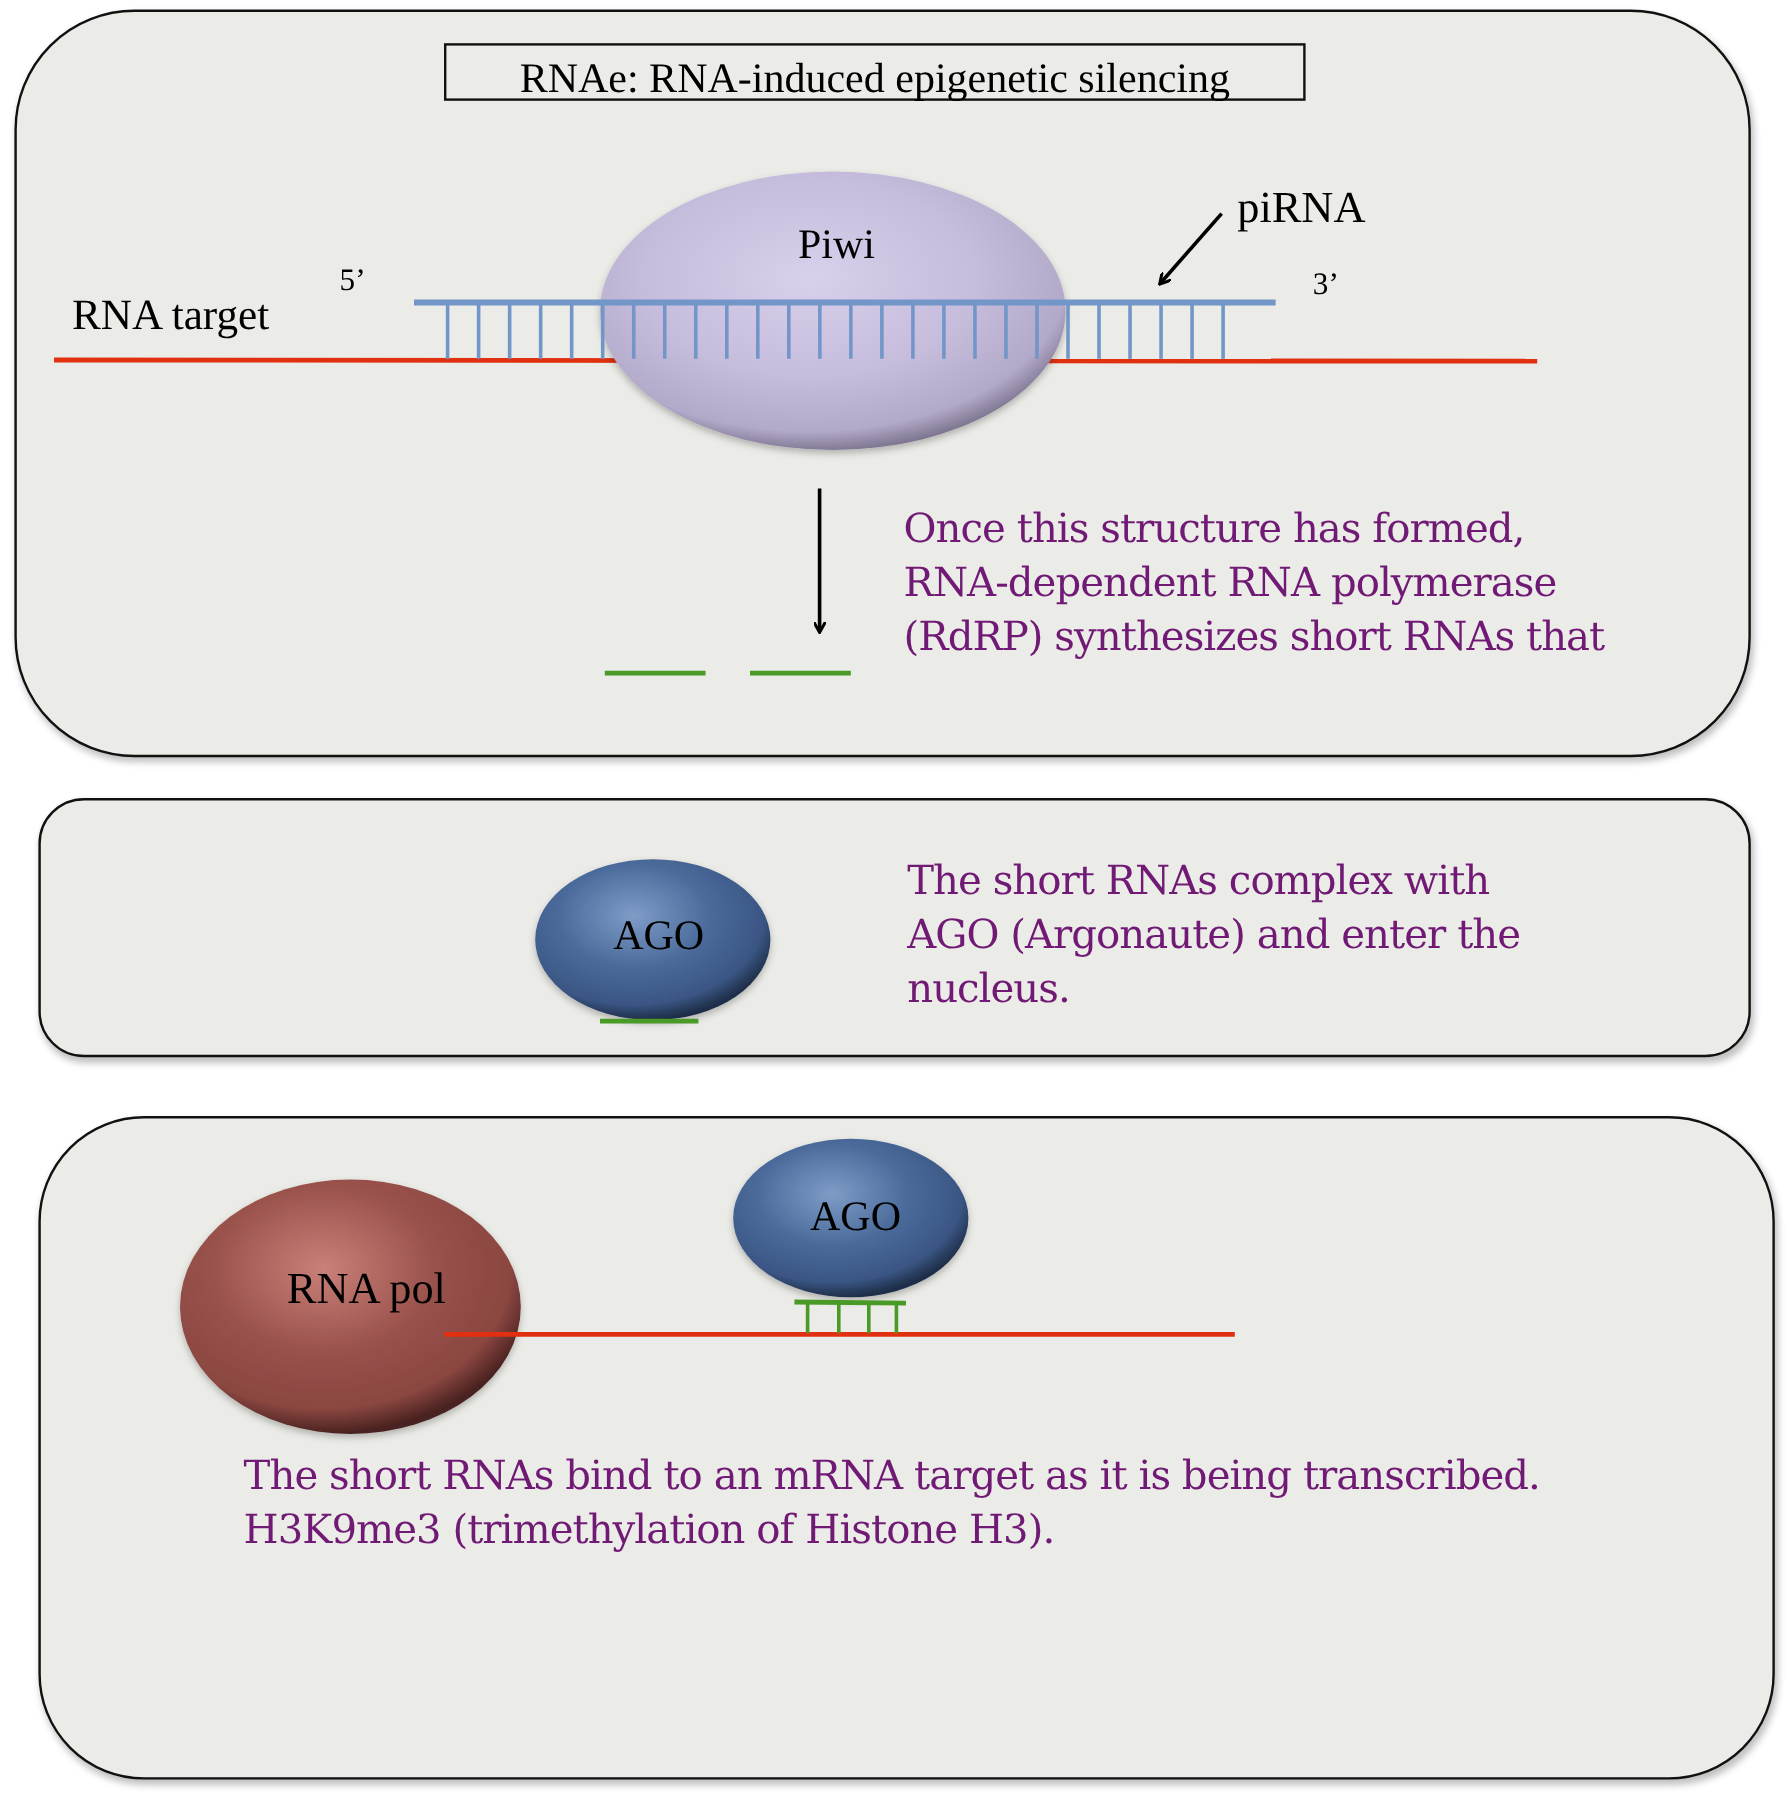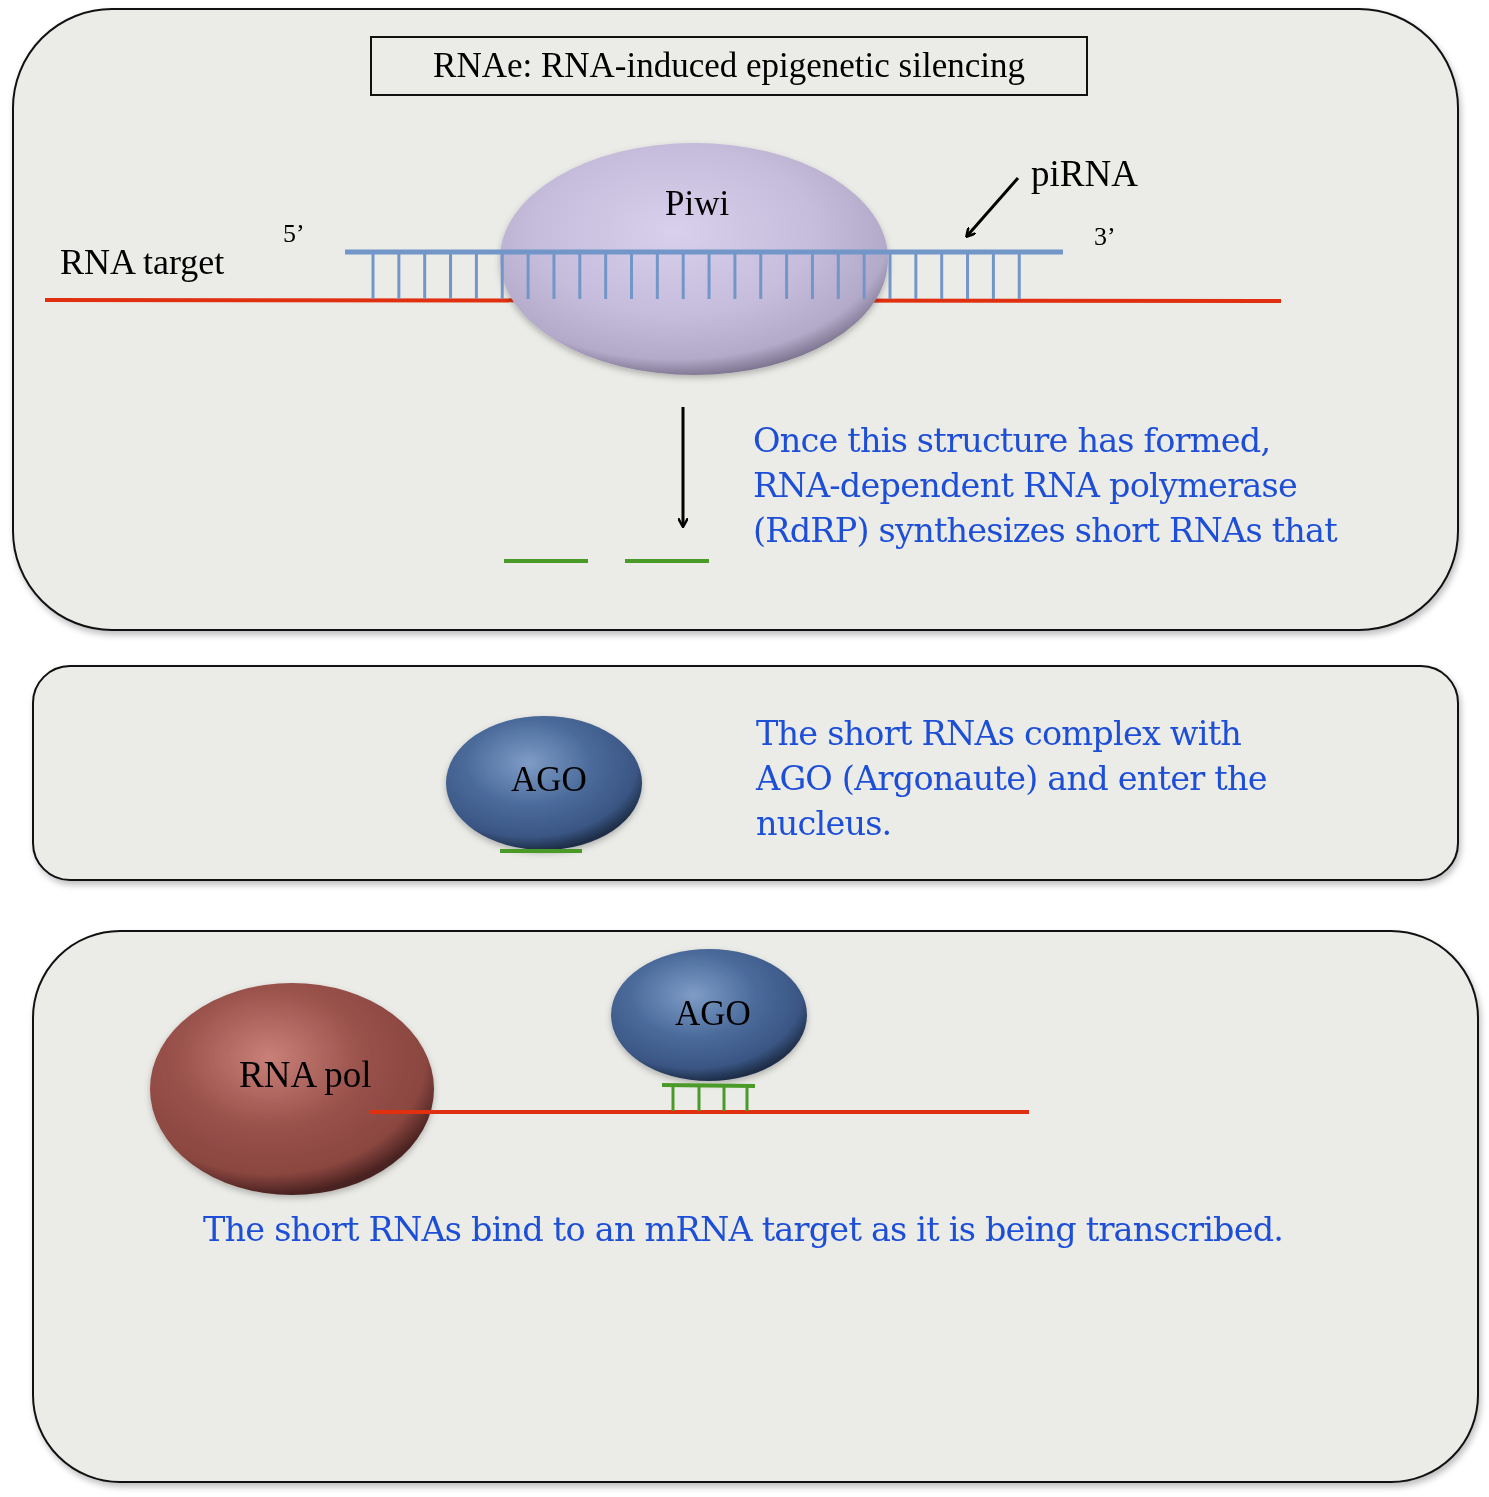--- a/index.html
+++ b/index.html
@@ -5,29 +5,29 @@
   html, body { margin: 0; padding: 0; background: #ffffff; }
   body { width: 1489px; height: 1497px; position: relative; overflow: hidden;
          font-family: "Liberation Serif", "DejaVu Serif", serif; color: #000; }
   .panel { position: absolute; background: #ebebe7; border: 2px solid #111;
            box-shadow: 2px 4px 6px rgba(0,0,0,0.25); box-sizing: border-box; }
   #panel1 { left: 12px; top: 8px; width: 1447px; height: 623px; border-radius: 100px; }
   #panel2 { left: 32px; top: 665px; width: 1427px; height: 216px; border-radius: 38px; }
   #panel3 { left: 32px; top: 930px; width: 1447px; height: 553px; border-radius: 88px; }
   svg.diagram { position: absolute; left: 0; top: 0; }
   .txt { position: absolute; white-space: nowrap; }
-  #title-box { position: absolute; left: 370px; top: 36px; width: 718px; height: 60px;
+  #title-box { position: absolute; left: 370px; top: 36px; width: 718px; height: 48px;
                border: 2px solid #111; box-sizing: border-box; background: #ebebe7;
                font-size: 35px; line-height: 56px; text-align: center; }
   .lbl-rna-target { left: 60px; top: 241px; font-size: 36px; }
   .lbl-five { left: 283px; top: 219px; font-size: 26px; }
   .lbl-three { left: 1094px; top: 222px; font-size: 26px; }
   .lbl-pirna { left: 1031px; top: 152px; font-size: 37px; }
   .lbl-piwi { left: 665px; top: 184px; font-size: 35px; }
-  .para { position: absolute; font-family: "DejaVu Serif", serif; color: #1d4ed8; }
+  .para { position: absolute; font-family: "DejaVu Serif", serif; color: #701a75; }
   .para div { white-space: nowrap; }
   #p1-text { left: 753px; top: 418px; font-size: 33.5px; line-height: 45px; letter-spacing: -0.8px; }
   #p2-text { left: 724px; top: 711px; font-size: 33.5px; line-height: 45px; letter-spacing: -0.8px; margin-left: 32px; }
   #p3-text { left: 203px; top: 1207px; font-size: 33.5px; line-height: 45px; letter-spacing: -0.8px; }
   .lbl-ago2 { left: 511px; top: 760px; font-size: 35px; }
   .lbl-ago3 { left: 675px; top: 994px; font-size: 35px; }
   .lbl-rnapol { left: 239px; top: 1053px; font-size: 37px; }
 </style>
 </head>
 <body>
@@ -140,13 +140,14 @@
 <div class="para" id="p2-text">
   <div>The short RNAs complex with</div>
   <div>AGO (Argonaute) and enter the</div>
   <div>nucleus.</div>
 </div>
 
 <div class="txt lbl-rnapol">RNA pol</div>
 <div class="txt lbl-ago3">AGO</div>
 <div class="para" id="p3-text">
   <div>The short RNAs bind to an mRNA target as it is being transcribed.</div>
+  <div>H3K9me3 (trimethylation of Histone H3).</div>
 </div>
 
 </body></html>

